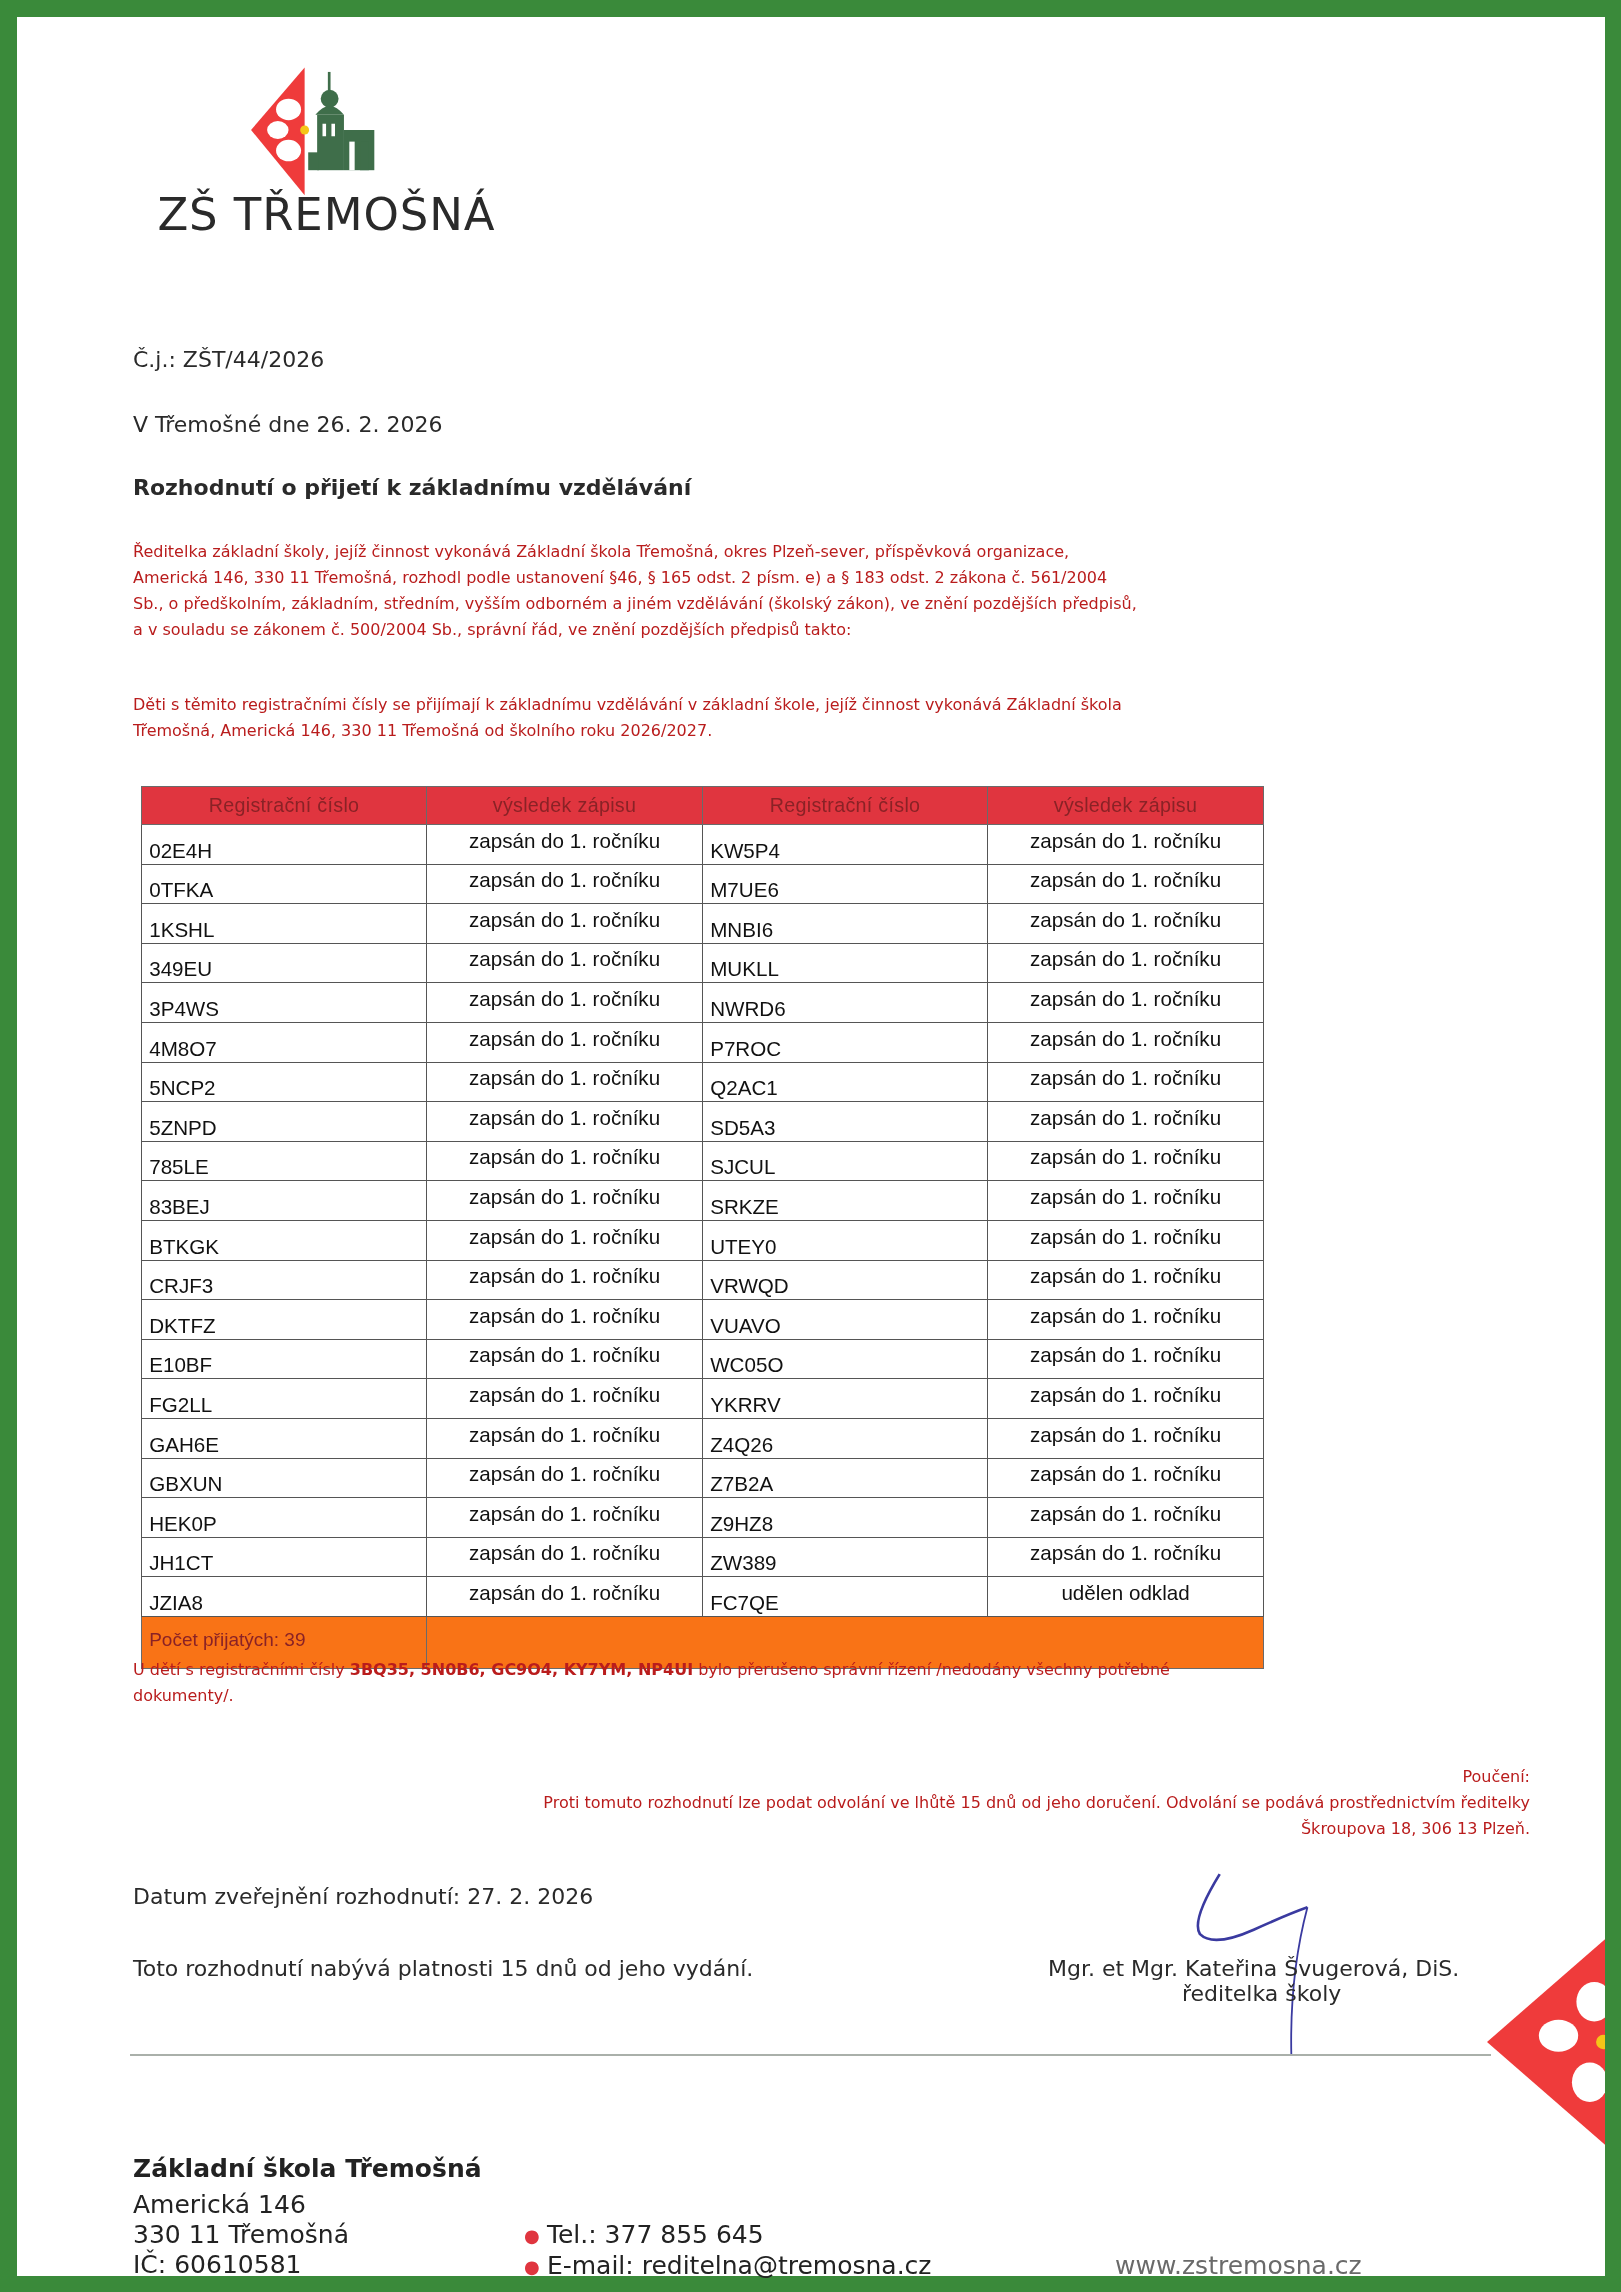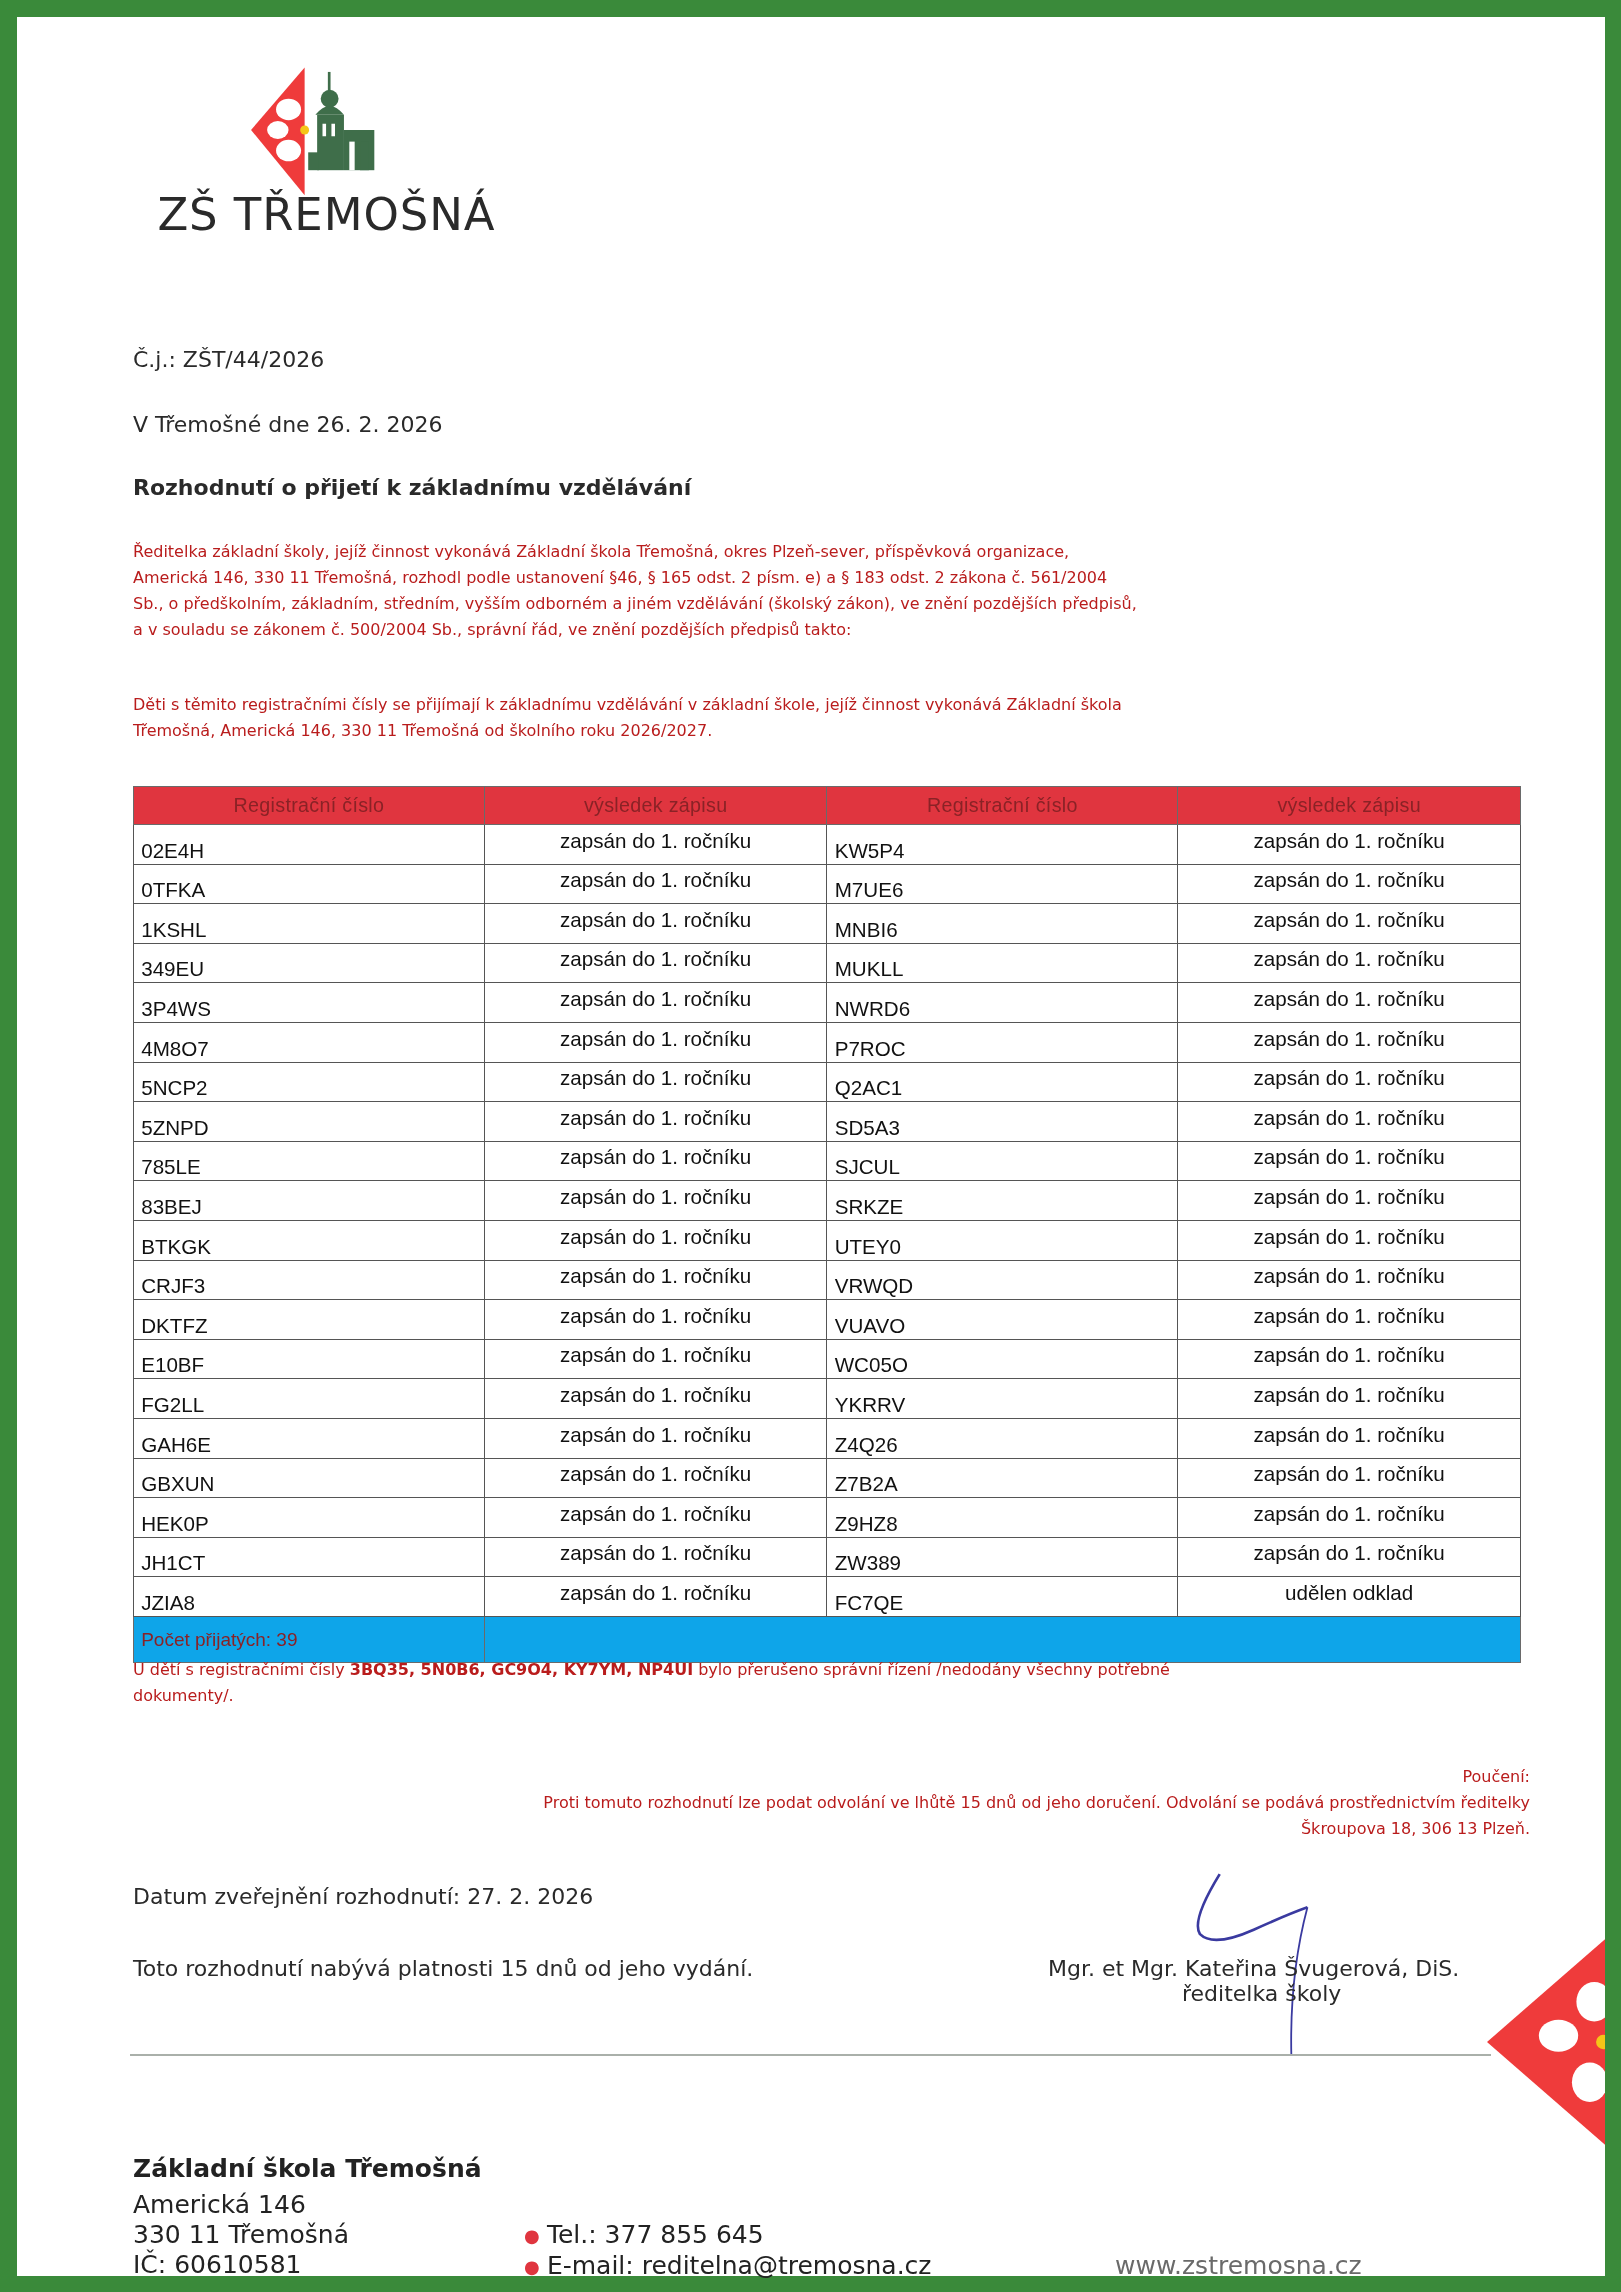--- a/index.html
+++ b/index.html
@@ -15,35 +15,35 @@
   .logo svg { position: absolute; left: 99px; top: 0; }
   .logo-text {
     position: absolute; left: 5.4px; top: 125px; font-family: "DejaVu Sans", sans-serif;
     font-size: 45px; letter-spacing: 0.9px; color: #2a2a2a; white-space: nowrap; font-weight: normal;
   }
   .text { position: absolute; left: 133px; font-size: 22px; line-height: 26px; color: #2a2a2a; white-space: nowrap; }
   .bold { font-weight: bold; }
   .para { position: absolute; left: 133px; width: 1397px; font-size: 16px; line-height: 26px; color: #b91c1c; }
 
   table.reg {
-    position: absolute; left: 133px; top: 786px; width: 1388px;
+    position: absolute; left: 141px; top: 786px; width: 1123px;
     border-collapse: collapse; font-family: "Liberation Sans", sans-serif;
   }
   table.reg th {
     background: #e0353f; color: #8a2226; font-weight: normal; font-size: 19.7px;
     height: 35px; border: 1.3px solid #6a6a6a; text-align: center; letter-spacing: 0.3px;
   }
   table.reg td {
     height: 35px; border: 1.8px solid #555; font-size: 20.6px; color: #111; padding: 0;
   }
   table.reg td.code { padding-left: 7.2px; width: 300px; vertical-align: bottom; padding-bottom: 0.9px; }
   table.reg td.res { text-align: center; width: 300px; vertical-align: top; padding-top: 3.6px; }
   table.reg tr.foot td {
-    background: #0ea5e9; color: #8a2226; height: 34px; font-size: 19px; border: 1.3px solid #6a6a6a;
-    vertical-align: bottom; padding-bottom: 11px;
+    background: #f97316; color: #8a2226; height: 34px; font-size: 19px; border: 1.3px solid #6a6a6a;
+    vertical-align: bottom; padding-bottom: 17px;
   }
   .hr { position: absolute; left: 130px; top: 2054px; width: 1361px; height: 1.8px; background: #aab0aa; }
   .foot-col { position: absolute; font-size: 25px; line-height: 30px; color: #222; white-space: nowrap; margin-top: 45px; }
   .bullet { color: #e0353f; font-size: 18px; margin-right: 7.2px; vertical-align: middle; }
   .www { color: #6a6a6a; }
   .corner-logo { position: absolute; left: 1487px; top: 1939px; }
   .signature { position: absolute; left: 1164px; top: 1867px; }
 </style>
 </head>
 <body>

